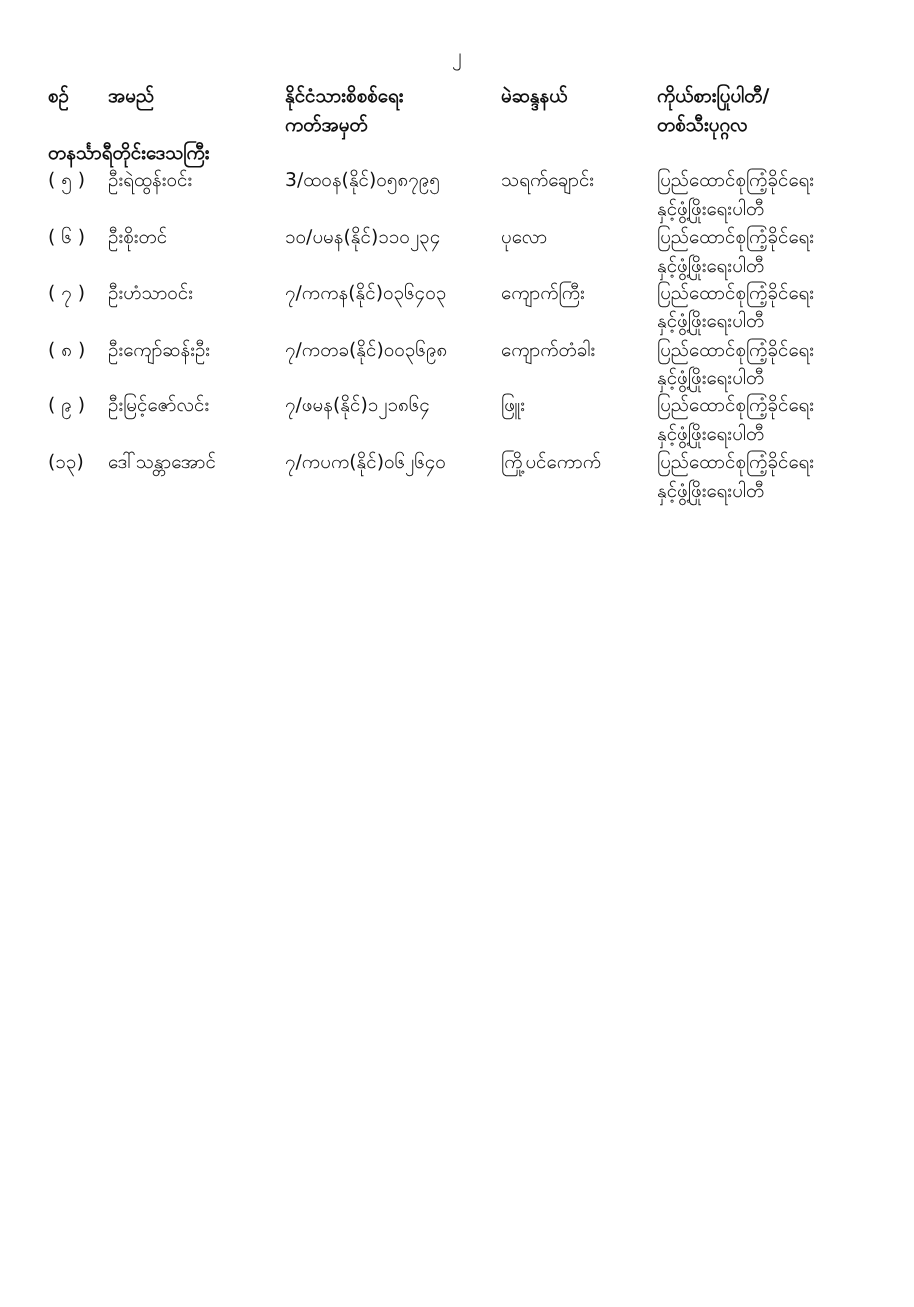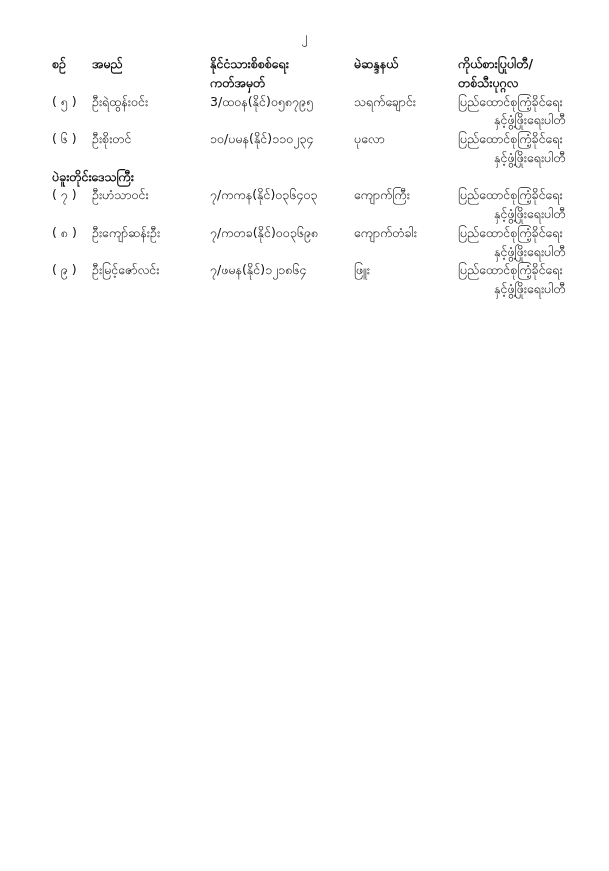--- a/index.html
+++ b/index.html
@@ -27,21 +27,21 @@
     top: 28px;
     left: 0;
     width: 609px;
     text-align: center;
     font-size: 13px;
     color: #111;
   }
   .content {
     position: absolute;
     top: 55px;
-    left: 52px;
+    left: 32px;
     width: 540px;
   }
   table.doc {
     border-collapse: collapse;
     width: 540px;
     table-layout: fixed;
   }
   table.doc td {
     vertical-align: top;
     padding: 0;
@@ -72,21 +72,21 @@
   .row td {
     padding-top: 9px;
     padding-bottom: 9px;
   }
   .row-tight td {
     padding-top: 6px;
     padding-bottom: 6px;
   }
   .no-cell { white-space: nowrap; }
   .party-cell { line-height: 1.55; }
-  .party-line2 { display: block; margin-left: 36px; }
+  .party-line2 { display: block; }
 </style>
 </head>
 <body>
 
 <div class="page">
 
   <div class="page-marker">၂</div>
 
   <div class="content">
     <table class="doc">
@@ -106,20 +106,23 @@
             <span>နိုင်ငံသားစိစစ်ရေး</span><br>
             <span>ကတ်အမှတ်</span>
           </td>
           <td>မဲဆန္ဒနယ်</td>
           <td>
             <span>ကိုယ်စားပြုပါတီ/</span><br>
             <span>တစ်သီးပုဂ္ဂလ</span>
           </td>
         </tr>
 
+        <tr class="section">
+          <td colspan="5">တနင်္သာရီတိုင်းဒေသကြီး</td>
+        </tr>
 
         <tr class="row row-tight">
           <td class="no-cell">( ၅ )</td>
           <td>ဦးရဲထွန်းဝင်း</td>
           <td>3/ထဝန(နိုင်)၀၅၈၇၉၅</td>
           <td>သရက်ချောင်း</td>
           <td class="party-cell">
             <span>ပြည်ထောင်စုကြံ့ခိုင်ရေး</span>
             <span class="party-line2">နှင့်ဖွံ့ဖြိုးရေးပါတီ</span>
           </td>
@@ -129,23 +132,20 @@
           <td class="no-cell">( ၆ )</td>
           <td>ဦးစိုးတင်</td>
           <td>၁၀/ပမန(နိုင်)၁၁၀၂၃၄</td>
           <td>ပုလော</td>
           <td class="party-cell">
             <span>ပြည်ထောင်စုကြံ့ခိုင်ရေး</span>
             <span class="party-line2">နှင့်ဖွံ့ဖြိုးရေးပါတီ</span>
           </td>
         </tr>
 
-        <tr class="section section-gap">
-          <td colspan="5">ပဲခူးတိုင်းဒေသကြီး</td>
-        </tr>
 
         <tr class="row">
           <td class="no-cell">( ၇ )</td>
           <td>ဦးဟံသာဝင်း</td>
           <td>၇/ကကန(နိုင်)၀၃၆၄၀၃</td>
           <td>ကျောက်ကြီး</td>
           <td class="party-cell">
             <span>ပြည်ထောင်စုကြံ့ခိုင်ရေး</span>
             <span class="party-line2">နှင့်ဖွံ့ဖြိုးရေးပါတီ</span>
           </td>
@@ -169,18 +169,28 @@
           <td>ဖြူး</td>
           <td class="party-cell">
             <span>ပြည်ထောင်စုကြံ့ခိုင်ရေး</span>
             <span class="party-line2">နှင့်ဖွံ့ဖြိုးရေးပါတီ</span>
           </td>
         </tr>
 
 
 
 
+        <tr class="row">
+          <td class="no-cell">(၁၃)</td>
+          <td>ဒေါ်သန္တာအောင်</td>
+          <td>၇/ကပက(နိုင်)၀၆၂၆၄၀</td>
+          <td>ကြို့ပင်ကောက်</td>
+          <td class="party-cell">
+            <span>ပြည်ထောင်စုကြံ့ခိုင်ရေး</span>
+            <span class="party-line2">နှင့်ဖွံ့ဖြိုးရေးပါတီ</span>
+          </td>
+        </tr>
 
 
       </tbody>
     </table>
   </div>
 </div>
 
 </body></html>

